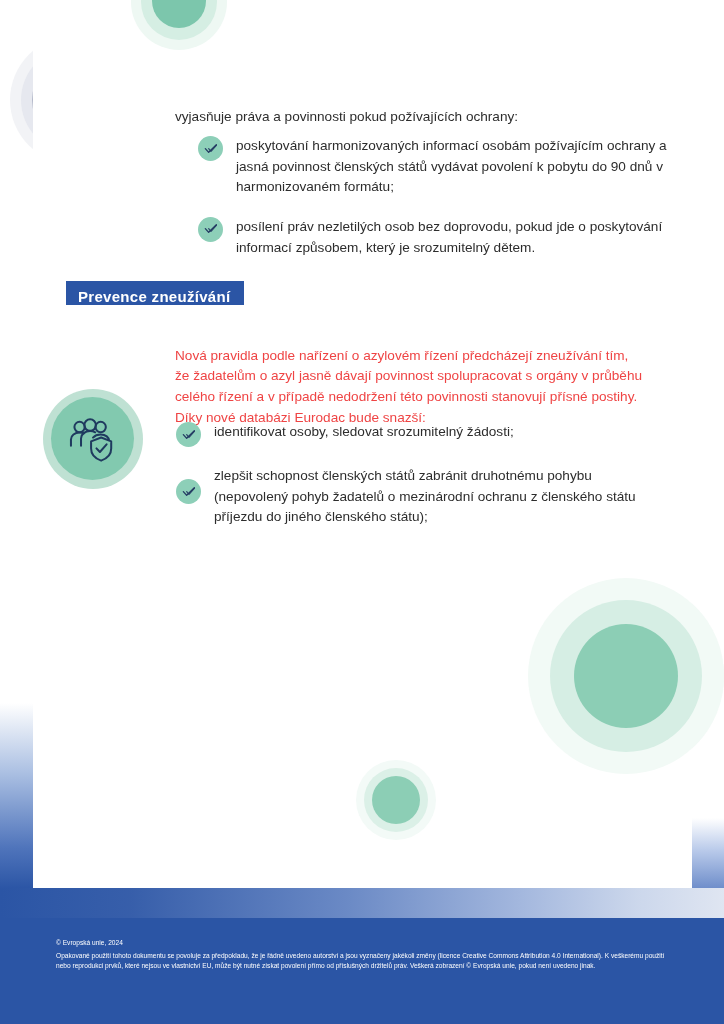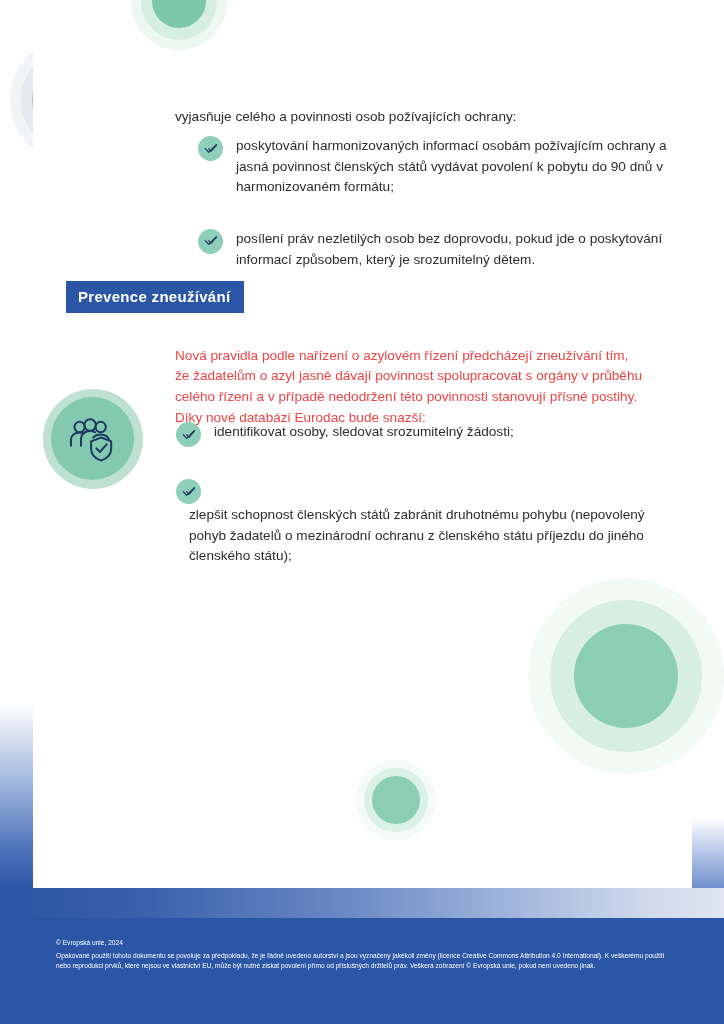--- a/index.html
+++ b/index.html
@@ -95,21 +95,21 @@
     color: #2d2d2d;
   }
 
   .bullets {
     position: absolute;
     width: 470px;
   }
   .bullet {
     display: flex;
     align-items: flex-start;
-    margin-bottom: 30px;
+    margin-bottom: 18px;
   }
   .bullet:last-child { margin-bottom: 0; }
 
   .check-badge {
     flex: 0 0 auto;
     width: 25px;
     height: 25px;
     border-radius: 50%;
     background: #8dcfb8;
     display: flex;
@@ -129,21 +129,21 @@
 
   .section-heading {
     position: absolute;
     left: 66px;
     top: 281px;
     background: #2b55a5;
     color: #ffffff;
     font-size: 15px;
     font-weight: bold;
     letter-spacing: .3px;
-    padding: 7px 14px 8px 12px;
+    padding: 7px 14px 0 12px;
     white-space: nowrap;
   }
 
   .para {
     position: absolute;
     left: 175px;
     top: 332px;
     width: 470px;
     font-size: 13.6px;
     line-height: 1.52;
@@ -228,21 +228,21 @@
     <div class="ring" style="left:364px; top:768px; width:64px; height:64px; background:#dbf0e7;"></div>
     <div class="ring" style="left:372px; top:776px; width:48px; height:48px; background:#8cceb5;"></div>
 
     <div class="ring" style="left:131px; top:-46px; width:96px; height:96px; background:#eef8f3;"></div>
     <div class="ring" style="left:141px; top:-36px; width:76px; height:76px; background:#d5eee3;"></div>
     <div class="ring" style="left:152px; top:-26px; width:54px; height:54px; background:#7cc6ac;"></div>
   </div>
 
   <div class="content">
 
-    <p class="intro">vyjasňuje celého a povinnosti osob požívajících ochrany:</p>
+    <p class="intro">vyjasňuje práva a povinnosti pokud požívajících ochrany:</p>
 
     <div class="bullets" style="left:198px; top:135px;">
       <div class="bullet">
         <span class="check-badge">
           <svg width="16" height="16" viewBox="0 0 24 24" fill="none" stroke="#243b63" stroke-width="2" stroke-linecap="round" stroke-linejoin="round">
             <path d="M3.5 11.5 L8.5 17 L20 5.5"></path>
             <path d="M8.5 11.5 L12 15.5 L20 6.5" opacity=".9"></path>
           </svg>
         </span>
         <span class="bullet-text">poskytování harmonizovaných informací osobám požívajícím ochrany a jasná povinnost členských států vydávat povolení k pobytu do 90 dnů v harmonizovaném formátu;</span>
@@ -285,21 +285,21 @@
     <div class="bullets" style="left:176px; top:421px;">
       <div class="bullet" style="margin-bottom:18px;">
         <span class="check-badge">
           <svg width="16" height="16" viewBox="0 0 24 24" fill="none" stroke="#243b63" stroke-width="2" stroke-linecap="round" stroke-linejoin="round">
             <path d="M3.5 11.5 L8.5 17 L20 5.5"></path>
             <path d="M8.5 11.5 L12 15.5 L20 6.5" opacity=".9"></path>
           </svg>
         </span>
         <span class="bullet-text">identifikovat osoby, sledovat srozumitelný žádosti;</span>
       </div>
-      <div class="bullet" style="margin-bottom:8px;flex-direction:column;">
+      <div class="bullet" style="margin-bottom:8px;">
         <span class="check-badge" style="margin-top:14px;">
           <svg width="16" height="16" viewBox="0 0 24 24" fill="none" stroke="#243b63" stroke-width="2" stroke-linecap="round" stroke-linejoin="round">
             <path d="M3.5 11.5 L8.5 17 L20 5.5"></path>
             <path d="M8.5 11.5 L12 15.5 L20 6.5" opacity=".9"></path>
           </svg>
         </span>
         <span class="bullet-text">zlepšit schopnost členských států zabránit druhotnému pohybu (nepovolený pohyb žadatelů o mezinárodní ochranu z členského státu příjezdu do jiného členského státu);</span>
       </div>
     </div>
   </div>

